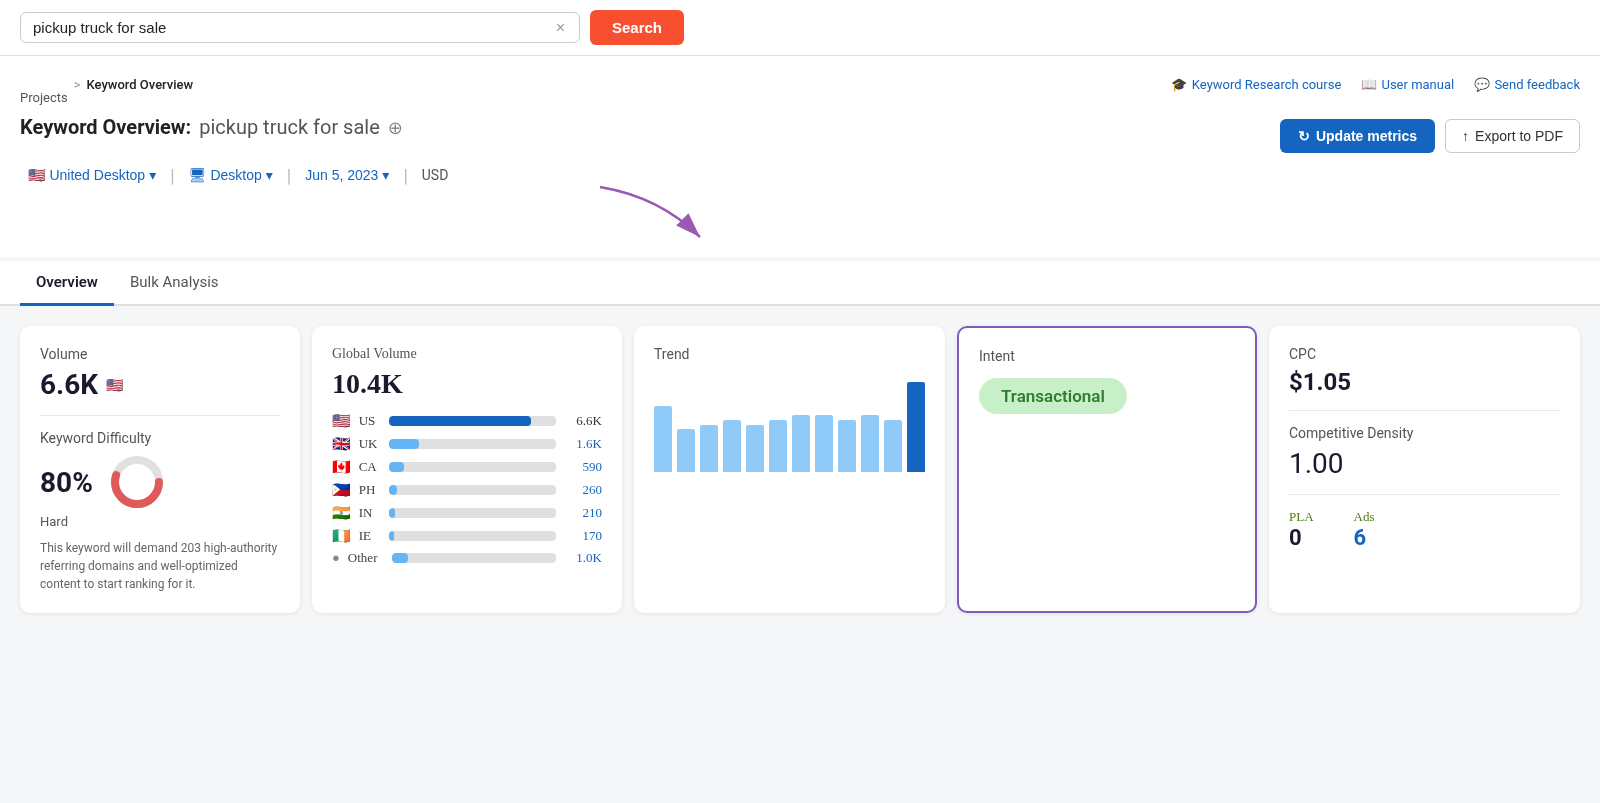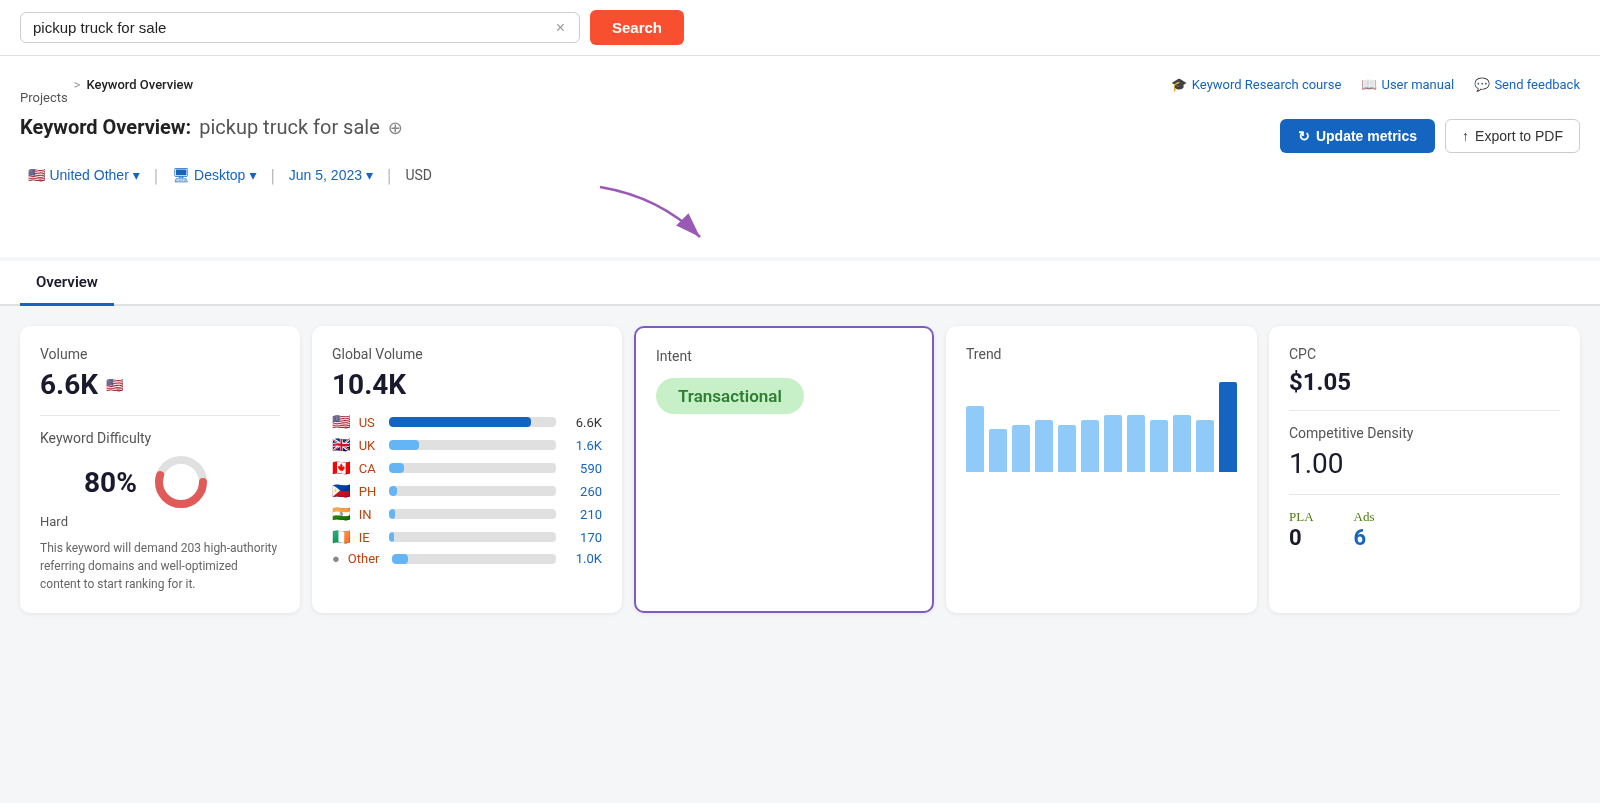--- a/index.html
+++ b/index.html
@@ -51,30 +51,30 @@
     
     .card { background: #fff; border-radius: 10px; box-shadow: 0 1px 4px rgba(0,0,0,0.08); padding: 20px; flex: 1; }
     .card-label { font-size: 14px; color: #555; margin-bottom: 6px; }
     .card-value { font-size: 28px; font-weight: 700; color: #1a1a2e; }
     .card-divider { border: none; border-top: 1px solid #e8e8e8; margin: 14px 0; }
 
     
     .volume-card { flex: 0 0 280px; }
     .volume-row { display: flex; align-items: center; gap: 8px; }
     .kd-section { margin-top: 8px; }
-    .kd-row { display: flex; align-items: center; gap: 14px; margin-left: 44px; }
+    .kd-row { display: flex; align-items: center; gap: 14px; }
     .donut-wrapper { position: relative; width: 60px; height: 60px; }
     .kd-hard { font-size: 13px; color: #555; margin-top: 2px; }
     .kd-description { font-size: 12px; color: #666; margin-top: 10px; line-height: 1.5; }
 
     
-    .global-card { flex: 0 0 310px; }
+    .global-card { flex: 0 0 310px; font-family: Liberation Serif, serif; }
     .bar-row { display: flex; align-items: center; gap: 8px; margin: 5px 0; }
     .bar-flag { font-size: 15px; }
-    .bar-country { font-size: 13px; color: #c2410c; width: 22px; }
+    .bar-country { font-size: 13px; color: #404040; width: 22px; }
     .bar-track { flex: 1; background: #e0e0e0; border-radius: 4px; height: 10px; overflow: hidden; }
     .bar-fill { height: 10px; border-radius: 4px; }
     .bar-fill-blue { background: #1565c0; }
     .bar-fill-light { background: #64b5f6; }
     .bar-value { font-size: 13px; color: #1565c0; width: 38px; text-align: right; }
     .bar-value-dark { color: #333; }
 
     
     .intent-card { flex: 0 0 300px; border: 2.5px solid #7c5cbf; border-radius: 10px; }
     .intent-badge { display: inline-block; background: #c8f0c8; color: #2e7d32; border-radius: 20px; padding: 8px 22px; font-size: 17px; font-weight: 600; margin-top: 8px; }
@@ -142,21 +142,21 @@
     <button class="btn-export">
       <span>↑</span>
       <span>Export to PDF</span>
     </button>
   </div>
 </div>
 
 <div class="filters-bar">
   <button class="filter-btn">
     <span>🇺🇸</span>
-    <span>United Other</span>
+    <span>United Desktop</span>
     <span>▾</span>
   </button>
   <span class="filter-sep">|</span>
   <button class="filter-btn">
     <span>🖥</span>
     <span>Desktop</span>
     <span>▾</span>
   </button>
   <span class="filter-sep">|</span>
   <button class="filter-btn">
@@ -173,20 +173,21 @@
       <marker id="arrowhead" markerWidth="10" markerHeight="7" refX="10" refY="3.5" orient="auto">
         <polygon points="0 0, 10 3.5, 0 7" fill="#9b59b6"></polygon>
       </marker>
     </defs>
     <path d="M 20 10 Q 80 20 120 60" stroke="#9b59b6" stroke-width="2.5" fill="none" marker-end="url(#arrowhead)"></path>
   </svg>
 </div>
 
 <div class="tabs-bar">
   <div class="tab active">Overview</div>
+  <div class="tab">Bulk Analysis</div>
 </div>
 
 <div class="main-content">
   <div class="cards-row">
 
     <div class="card volume-card">
       <div class="card-label">Volume</div>
       <div class="volume-row">
         <div class="card-value">6.6K</div>
         <span>🇺🇸</span>
@@ -270,27 +271,20 @@
         </div>
 
         <div class="bar-row">
           <span class="bar-flag" style="font-size:13px;color:#888;">●</span>
           <span class="bar-country" style="width:36px;">Other</span>
           <div class="bar-track">
             <div class="bar-fill bar-fill-light" style="width:10%"></div>
           </div>
           <span class="bar-value">1.0K</span>
         </div>
-      </div>
-    </div>
-
-    <div class="card intent-card">
-      <div class="card-label">Intent</div>
-      <div>
-        <span class="intent-badge">Transactional</span>
       </div>
     </div>
 
     <div class="card trend-card">
       <div class="card-label">Trend</div>
       <div class="trend-bars" id="trend-bars-container">
       <div class="trend-bar" style="height: 66.3158px;"></div>
           <div class="trend-bar" style="height: 42.6316px;"></div>
           <div class="trend-bar" style="height: 47.3684px;"></div>
           <div class="trend-bar" style="height: 52.1053px;"></div>
@@ -298,20 +292,27 @@
           <div class="trend-bar" style="height: 52.1053px;"></div>
           <div class="trend-bar" style="height: 56.8421px;"></div>
           <div class="trend-bar" style="height: 56.8421px;"></div>
           <div class="trend-bar" style="height: 52.1053px;"></div>
           <div class="trend-bar" style="height: 56.8421px;"></div>
           <div class="trend-bar" style="height: 52.1053px;"></div>
           <div class="trend-bar highlight" style="height: 90px;"></div>
         </div>
     </div>
 
+    <div class="card intent-card">
+      <div class="card-label">Intent</div>
+      <div>
+        <span class="intent-badge">Transactional</span>
+      </div>
+    </div>
+
     <div class="card right-card">
       <div class="card-label">CPC</div>
       <div class="cpc-value">$1.05</div>
       <hr class="card-divider">
       <div class="card-label">Competitive Density</div>
       <div class="cd-value">1.00</div>
       <hr class="card-divider">
       <div class="pla-ads-row">
         <div class="pla-ads-col">
           <div class="pla-label">PLA</div>

